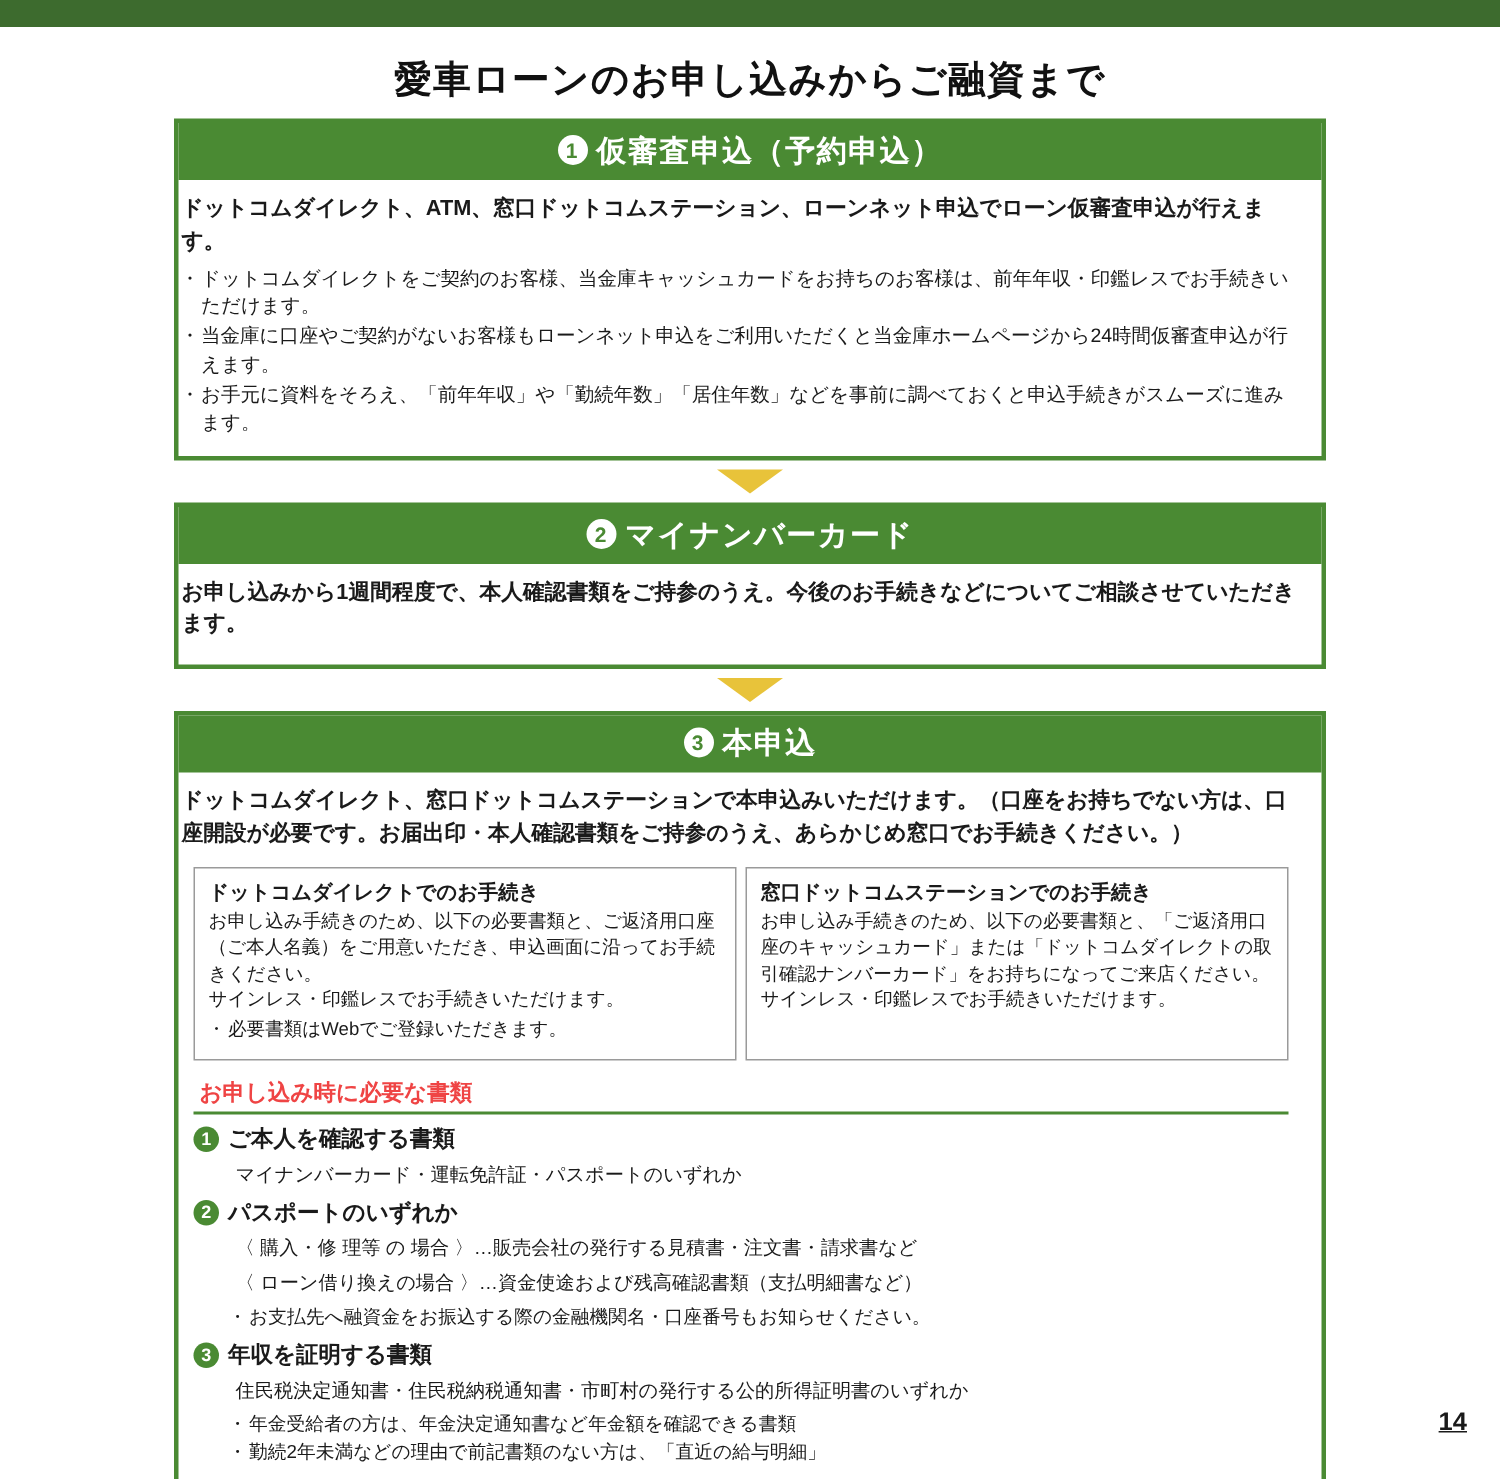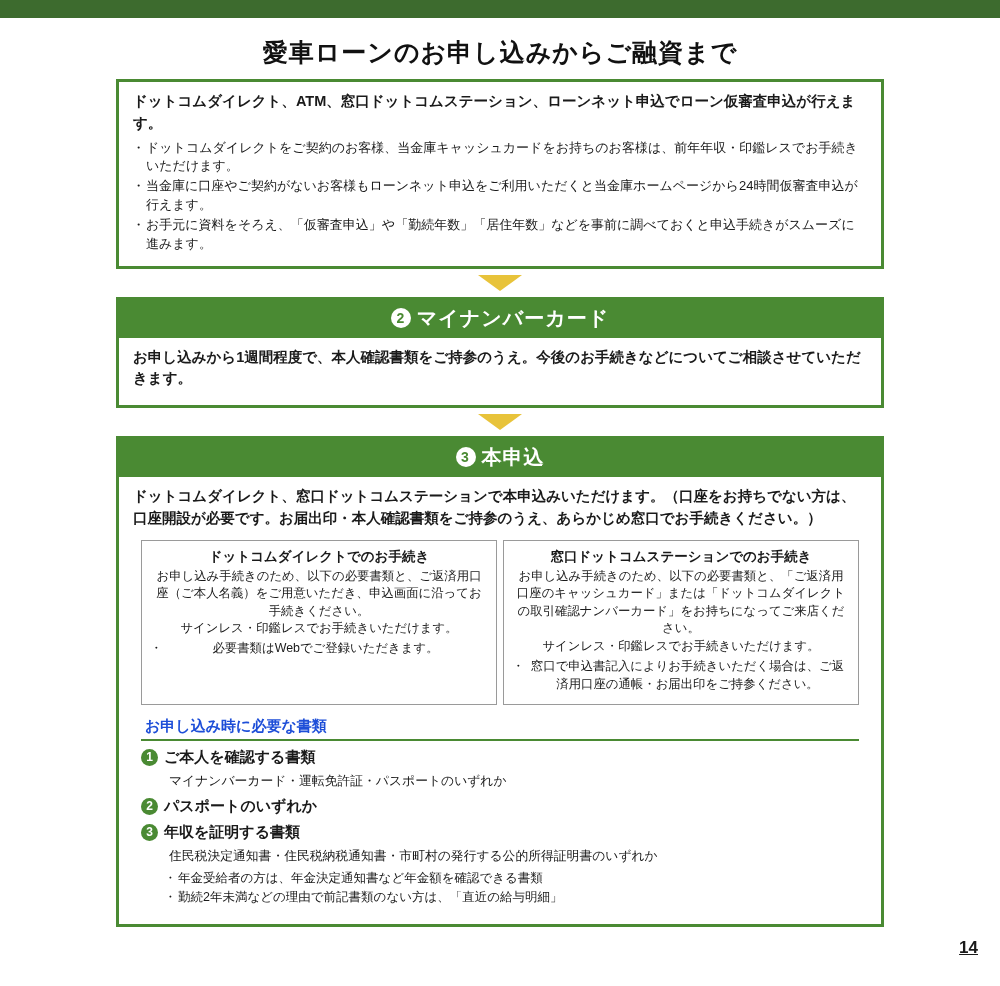--- a/index.html
+++ b/index.html
@@ -61,21 +61,21 @@
     background: #ffffff;
     color: #4a8a33;
     font-size: 14px;
     line-height: 20px;
     text-align: center;
     font-weight: bold;
     margin-right: 6px;
     vertical-align: 2px;
   }
   .sec-body {
-    padding: 9px 14px 11px 14px;
+    padding: 9px 14px 11px 2px;
   }
   .lead {
     font-size: 14.5px;
     font-weight: bold;
     line-height: 1.5;
     margin: 0 0 4px 0;
   }
   ul.dots {
     list-style: none;
     margin: 2px 0 0 0;
@@ -102,21 +102,20 @@
     border-right: 22px solid transparent;
     border-top: 16px solid #e8c33a;
     margin: 6px auto 6px auto;
   }
 
   
   .cards {
     display: flex;
     gap: 6px;
     margin: 10px 8px 0 8px;
-    text-align: center;
   }
   .card {
     flex: 1;
     border: 1px solid #9a9a9a;
     padding: 7px 9px 9px 9px;
   }
   .card-title {
     font-size: 13.5px;
     font-weight: bold;
     margin-bottom: 2px;
@@ -128,21 +127,21 @@
   }
   .card ul.dots > li { font-size: 12.4px; }
 
   
   .docs {
     margin: 12px 8px 6px 8px;
   }
   .docs-head {
     font-size: 15px;
     font-weight: bold;
-    color: #1d4ed8;
+    color: #ef4444;
     border-bottom: 2px solid #4a8a33;
     padding: 0 0 3px 4px;
     margin-bottom: 7px;
   }
   .doc-item { margin-bottom: 7px; }
   .doc-item-head {
     font-size: 15px;
     font-weight: bold;
     display: flex;
     align-items: center;
@@ -181,26 +180,29 @@
 </head>
 <body>
 
 <div class="top-band"></div>
 
 <div class="page">
 
   <div class="page-title">愛車ローンのお申し込みからご融資まで</div>
 
   <div class="section">
+    <div class="sec-head">
+      <span class="circnum">1</span><span>仮審査申込（予約申込）</span>
+    </div>
     <div class="sec-body">
       <p class="lead">ドットコムダイレクト、ATM、窓口ドットコムステーション、ローンネット申込でローン仮審査申込が行えます。</p>
       <ul class="dots">
         <li>ドットコムダイレクトをご契約のお客様、当金庫キャッシュカードをお持ちのお客様は、前年年収・印鑑レスでお手続きいただけます。</li>
         <li>当金庫に口座やご契約がないお客様もローンネット申込をご利用いただくと当金庫ホームページから24時間仮審査申込が行えます。</li>
-        <li>お手元に資料をそろえ、「仮審査申込」や「勤続年数」「居住年数」などを事前に調べておくと申込手続きがスムーズに進みます。</li>
+        <li>お手元に資料をそろえ、「前年年収」や「勤続年数」「居住年数」などを事前に調べておくと申込手続きがスムーズに進みます。</li>
       </ul>
     </div>
   </div>
 
   <div class="arrow"></div>
 
   <div class="section">
     <div class="sec-head">
       <span class="circnum">2</span><span>マイナンバーカード</span>
     </div>
@@ -224,43 +226,47 @@
           <p style="white-space:pre-line">お申し込み手続きのため、以下の必要書類と、ご返済用口座（ご本人名義）をご用意いただき、申込画面に沿ってお手続きください。
 サインレス・印鑑レスでお手続きいただけます。</p>
           <ul class="dots">
             <li>必要書類はWebでご登録いただきます。</li>
           </ul>
         </div>
         <div class="card">
           <div class="card-title">窓口ドットコムステーションでのお手続き</div>
           <p style="white-space:pre-line">お申し込み手続きのため、以下の必要書類と、「ご返済用口座のキャッシュカード」または「ドットコムダイレクトの取引確認ナンバーカード」をお持ちになってご来店ください。
 サインレス・印鑑レスでお手続きいただけます。</p>
-          <ul class="dots">
-            <li>窓口で申込書記入によりお手続きいただく場合は、ご返済用口座の通帳・お届出印をご持参ください。</li>
-          </ul>
         </div>
       </div>
 
       <div class="docs">
         <div class="docs-head">お申し込み時に必要な書類</div>
 
         <div class="doc-item">
           <div class="doc-item-head">
             <span class="gnum">1</span>
             <span>ご本人を確認する書類</span>
           </div>
           <div class="doc-body">
             <p>マイナンバーカード・運転免許証・パスポートのいずれか</p>
           </div>
         </div>
 
         <div class="doc-item">
           <div class="doc-item-head">
             <span class="gnum">2</span>
             <span>パスポートのいずれか</span>
+          </div>
+          <div class="doc-body">
+            <p>〈 購入・修 理等 の 場合 〉…販売会社の発行する見積書・注文書・請求書など</p>
+            <p>〈 ローン借り換えの場合 〉…資金使途および残高確認書類（支払明細書など）</p>
+            <ul class="dots">
+              <li>お支払先へ融資金をお振込する際の金融機関名・口座番号もお知らせください。</li>
+            </ul>
           </div>
         </div>
 
         <div class="doc-item">
           <div class="doc-item-head">
             <span class="gnum">3</span>
             <span>年収を証明する書類</span>
           </div>
           <div class="doc-body">
             <p>住民税決定通知書・住民税納税通知書・市町村の発行する公的所得証明書のいずれか</p>

